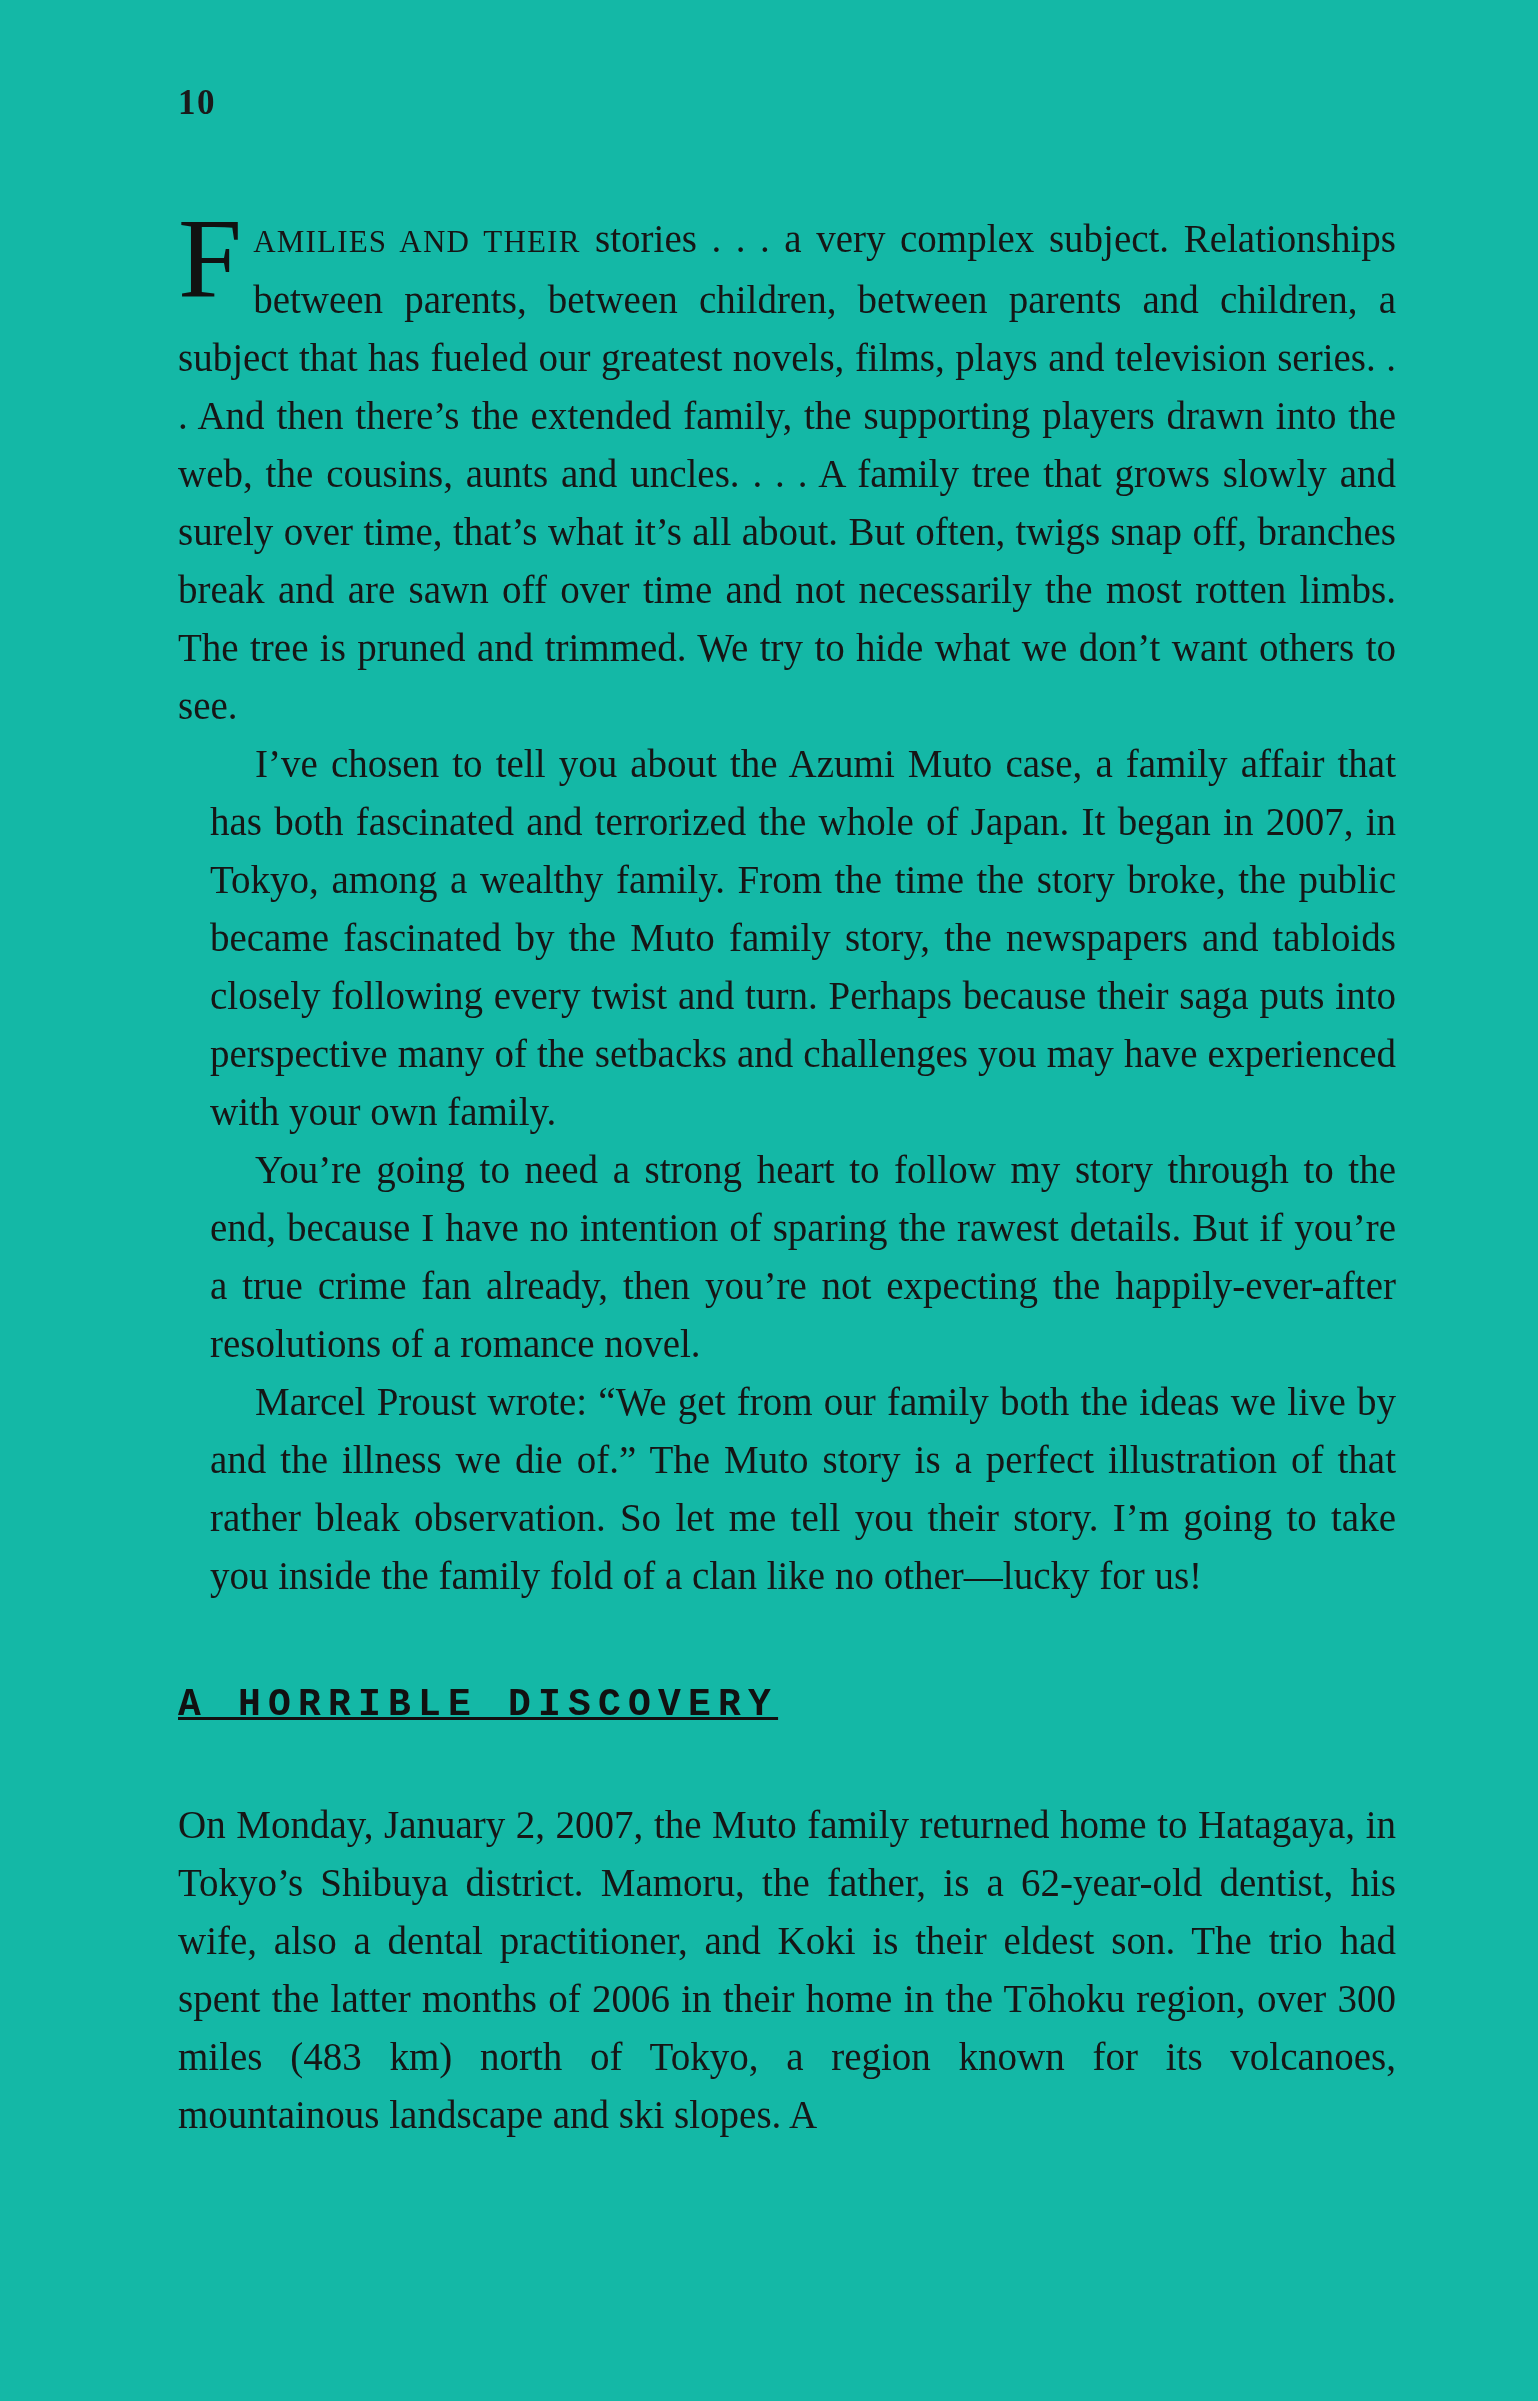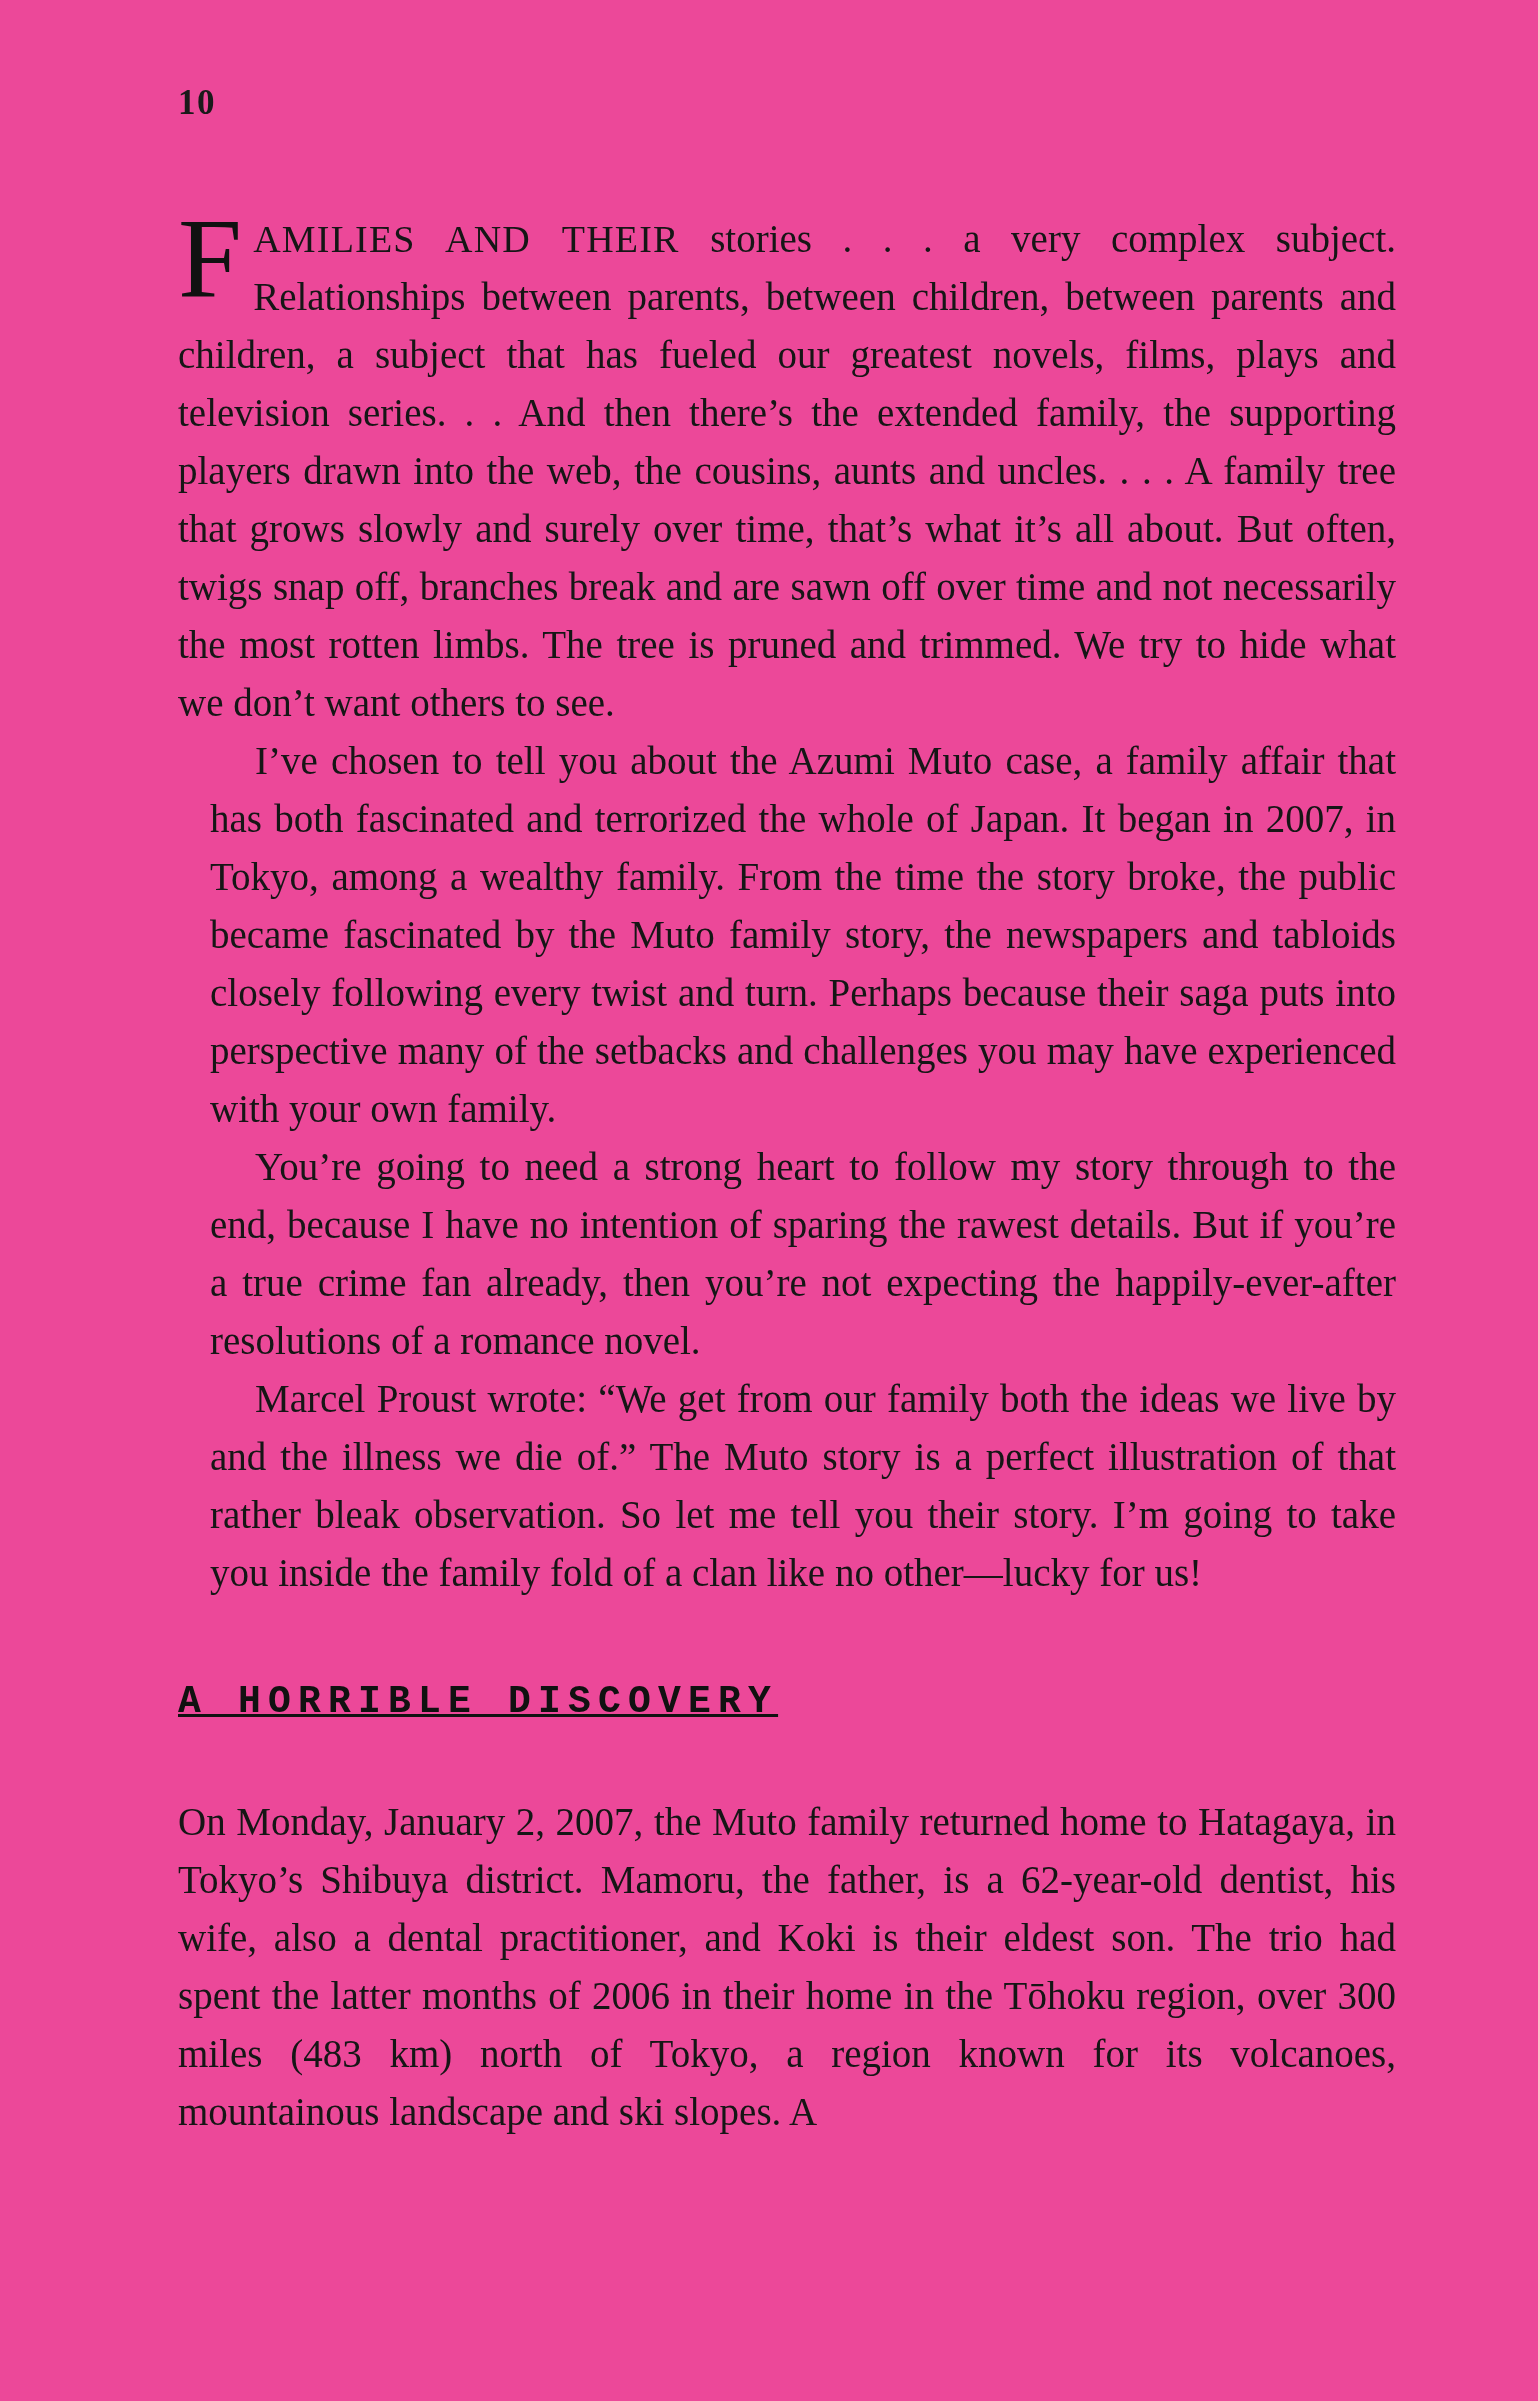--- a/index.html
+++ b/index.html
@@ -4,21 +4,21 @@
 <style>
   html, body {
     margin: 0;
     padding: 0;
     background: #ffffff;
   }
   .book-page {
     position: relative;
     width: 1539px;
     height: 2401px;
-    background: #ec4899;
+    background: #14b8a6;
     color: #161616;
     font-family: "Liberation Serif", serif;
     overflow: hidden;
     box-sizing: border-box;
   }
   .content-column {
     position: absolute;
     left: 178px;
     top: 0;
     width: 1218px;
@@ -48,21 +48,21 @@
     margin-left: 32px;
   }
   .dropcap {
     float: left;
     font-size: 115px;
     line-height: 86px;
     padding: 6.4px 11.2px 0 0;
     color: #111111;
   }
   .smallcaps {
-    font-size: 38px;
+    font-size: 31px;
     letter-spacing: 1.2px;
   }
   .section-heading {
     font-family: "Liberation Mono", monospace;
     font-weight: bold;
     font-size: 38px;
     letter-spacing: 7.2px;
     line-height: 45px;
     text-align: left;
     margin: 77px 0 69px 0;

